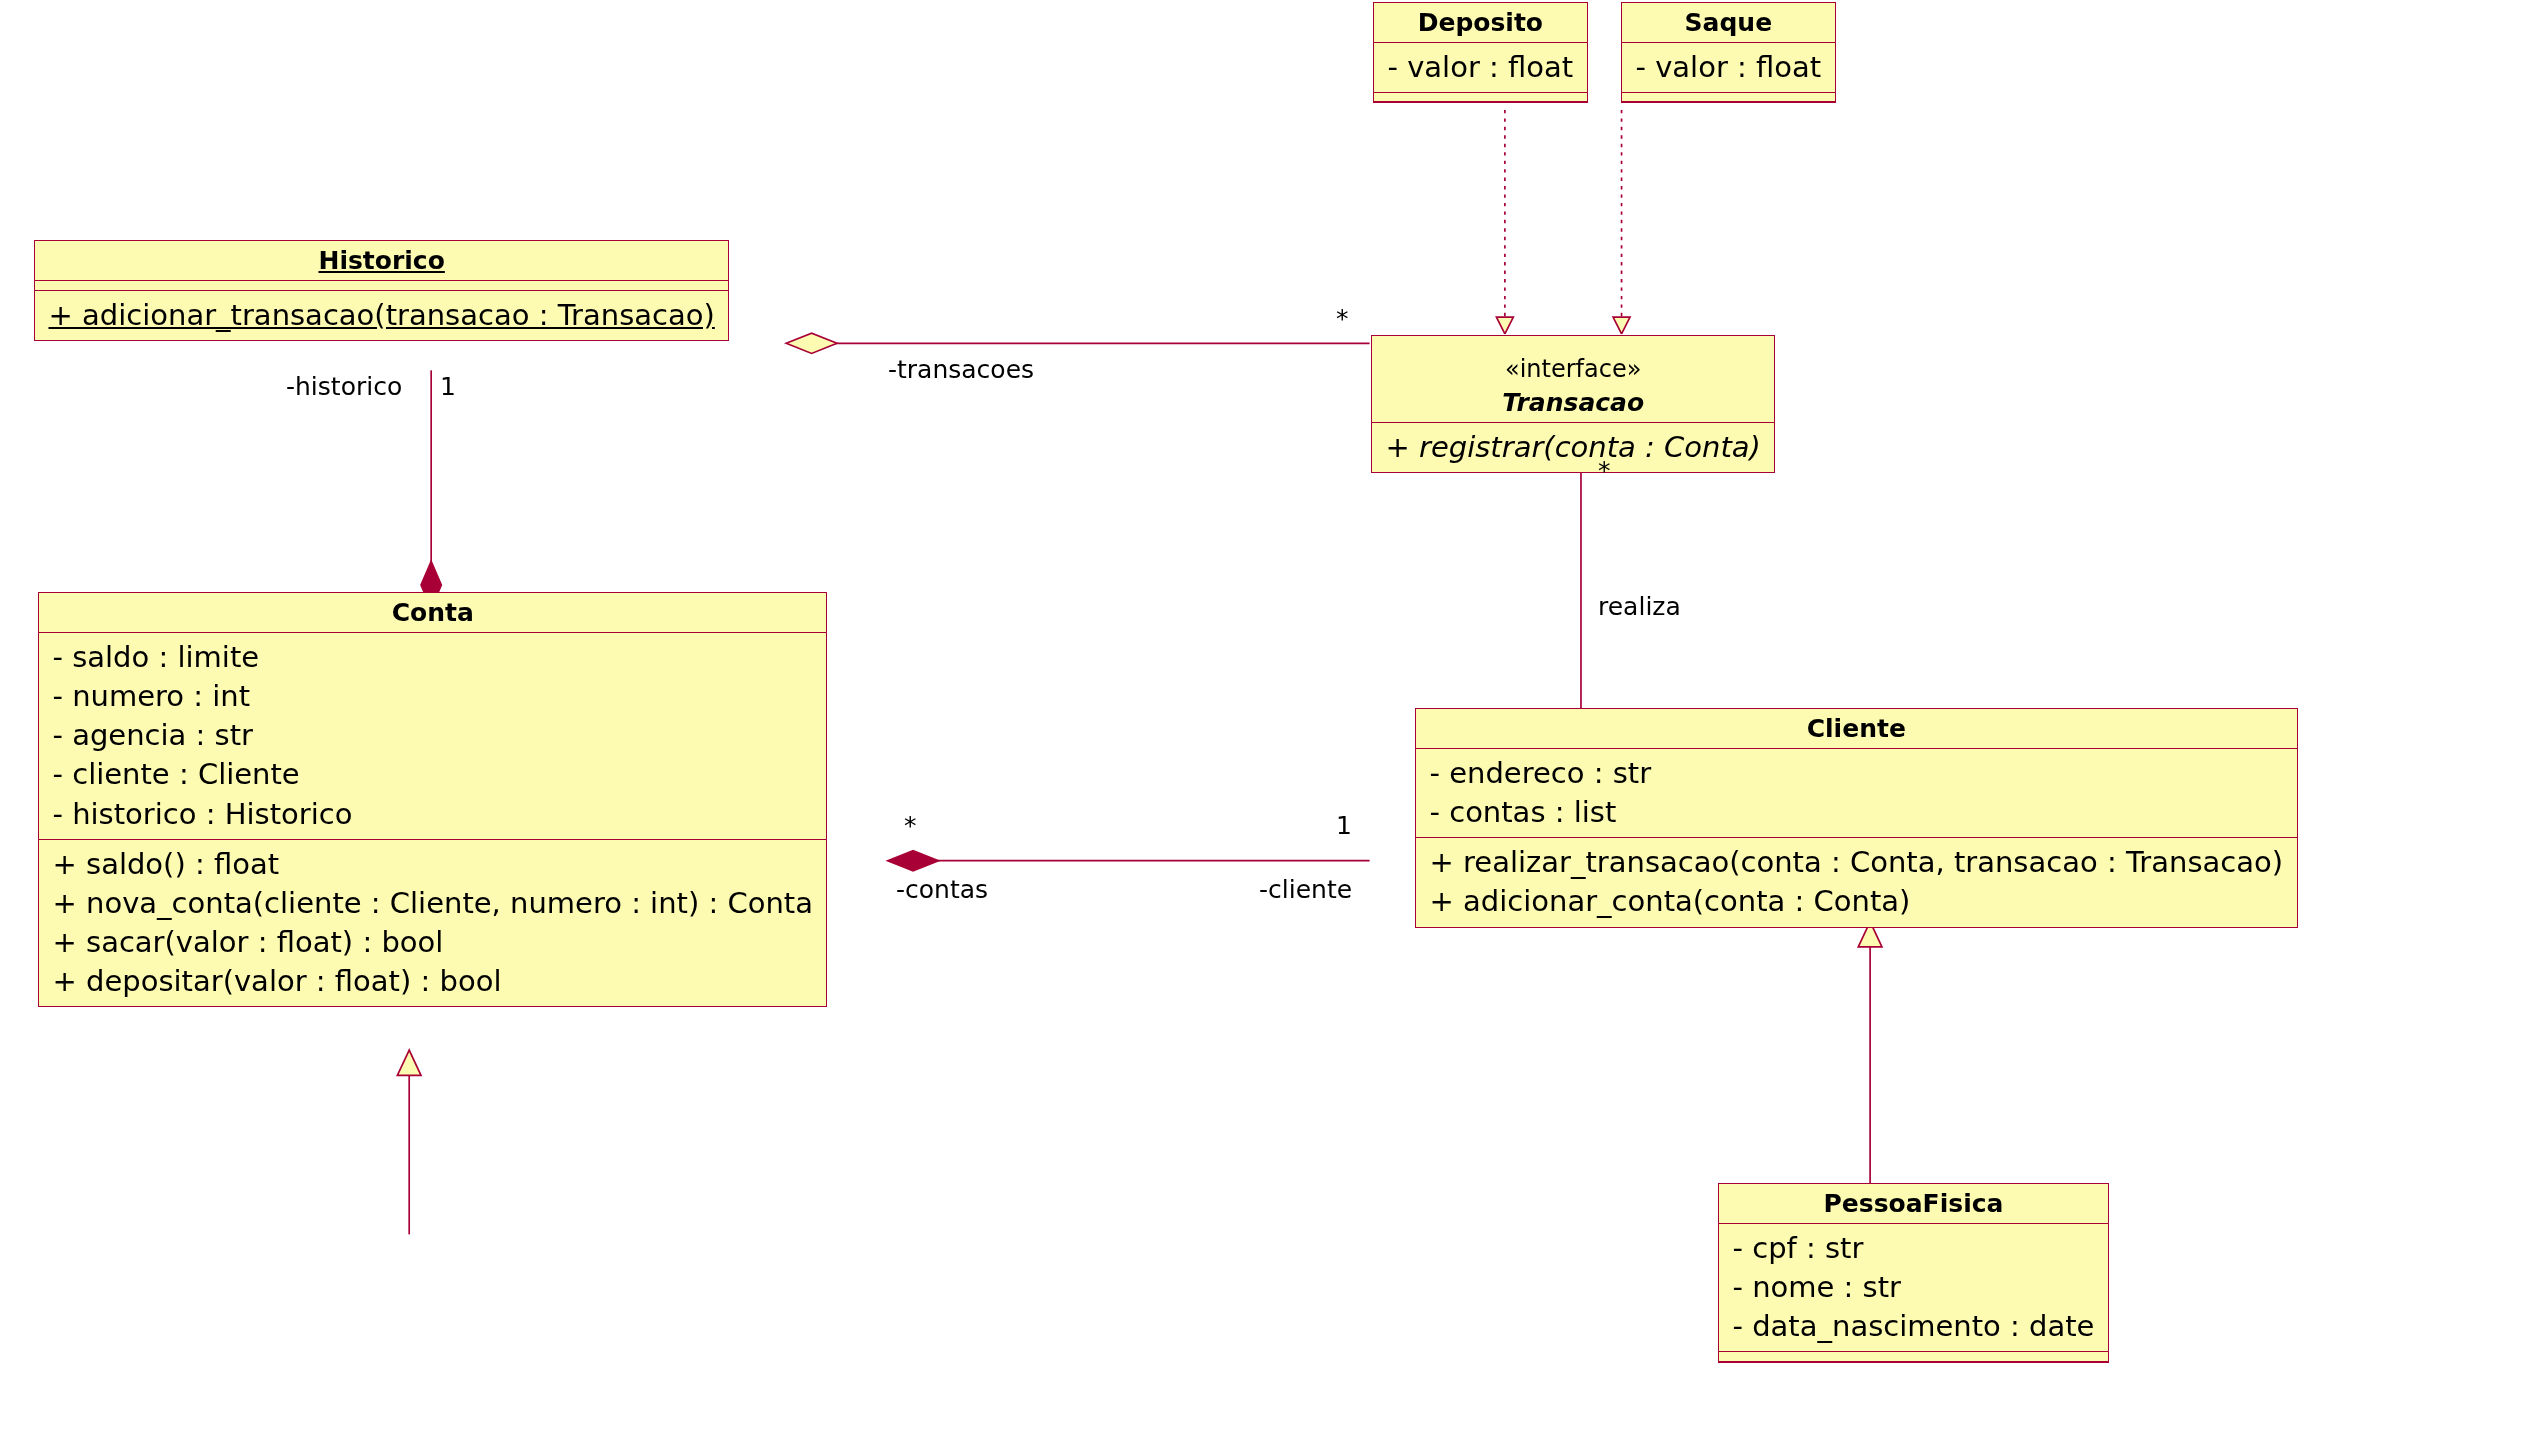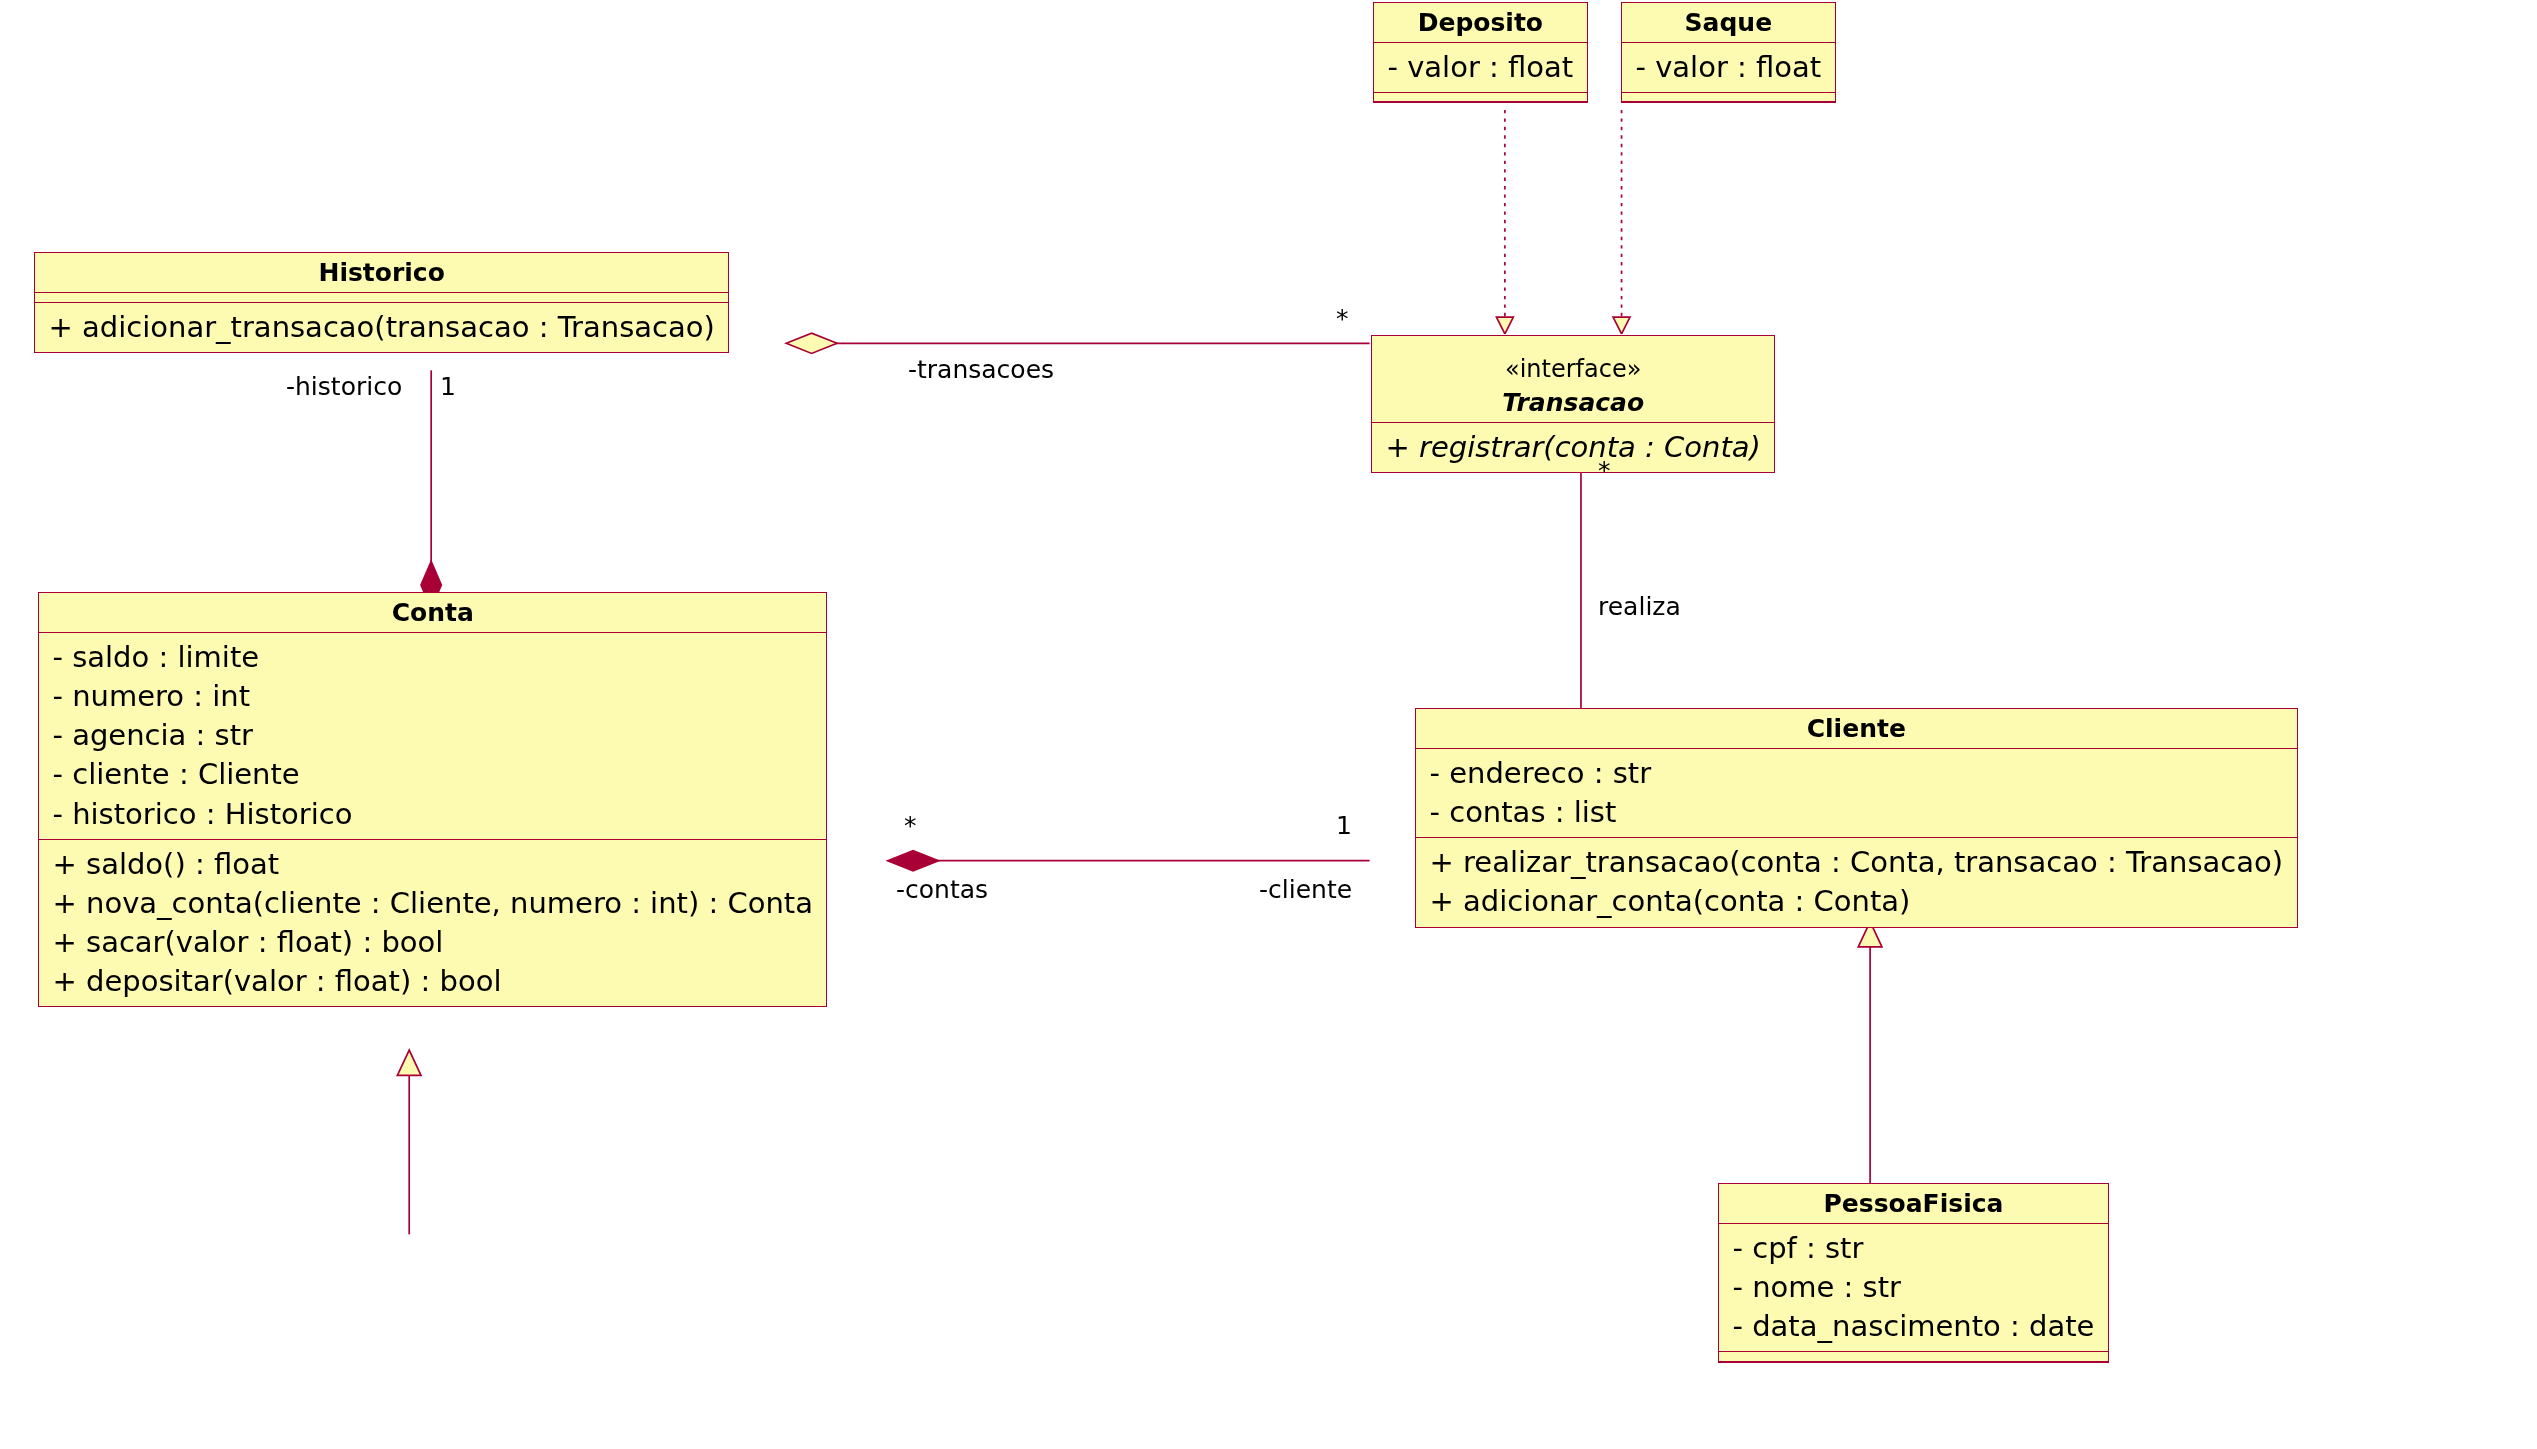--- a/index.html
+++ b/index.html
@@ -103,21 +103,21 @@
   </div>
 
   <div class="uml" style="left:1621px; top:1.7px;">
     <div class="title">Saque</div>
     <div class="section">
       <div class="row">- valor : float</div>
     </div>
     <div class="empty-strip"></div>
   </div>
 
-  <div class="uml" style="left:34px; top:252px;">
+  <div class="uml" style="left:34px; top:240px;text-decoration:underline;">
     <div class="title">Historico</div>
     <div class="empty-strip"></div>
     <div class="section">
       <div class="row">+ adicionar_transacao(transacao : Transacao)</div>
     </div>
   </div>
 
   <div class="uml" style="left:1371px; top:335px;">
     <div class="stereotype">«interface»</div>
     <div class="title italic">Transacao</div>
@@ -161,21 +161,21 @@
     <div class="section">
       <div class="row">- cpf : str</div>
       <div class="row">- nome : str</div>
       <div class="row">- data_nascimento : date</div>
     </div>
     <div class="empty-strip"></div>
   </div>
 
   <div class="label" style="left:286px; top:372px;">-historico</div>
   <div class="label" style="left:440px; top:372px;">1</div>
-  <div class="label" style="left:888px; top:355px;margin-left:20px;">-transacoes</div>
+  <div class="label" style="left:888px; top:355px;">-transacoes</div>
   <div class="label" style="left:1336px; top:304px;">*</div>
   <div class="label" style="left:1598px; top:456px;">*</div>
   <div class="label" style="left:1598px; top:592px;">realiza</div>
   <div class="label" style="left:904px; top:811px;">*</div>
   <div class="label" style="left:896px; top:875px;">-contas</div>
   <div class="label" style="left:1336px; top:811px;">1</div>
   <div class="label" style="left:1259px; top:875px;">-cliente</div>
 
 </div>
 

